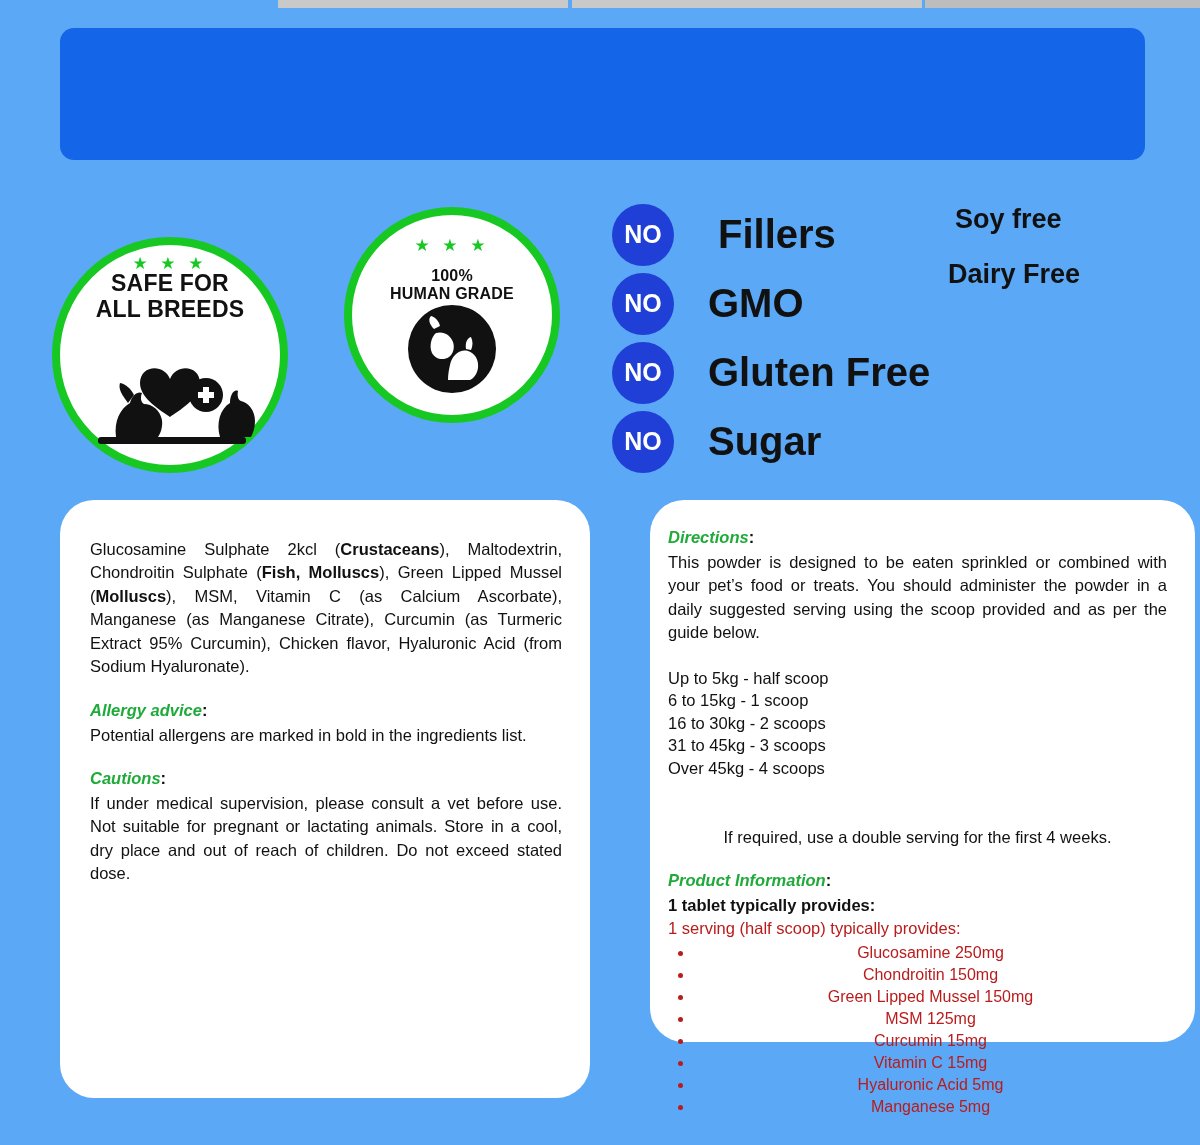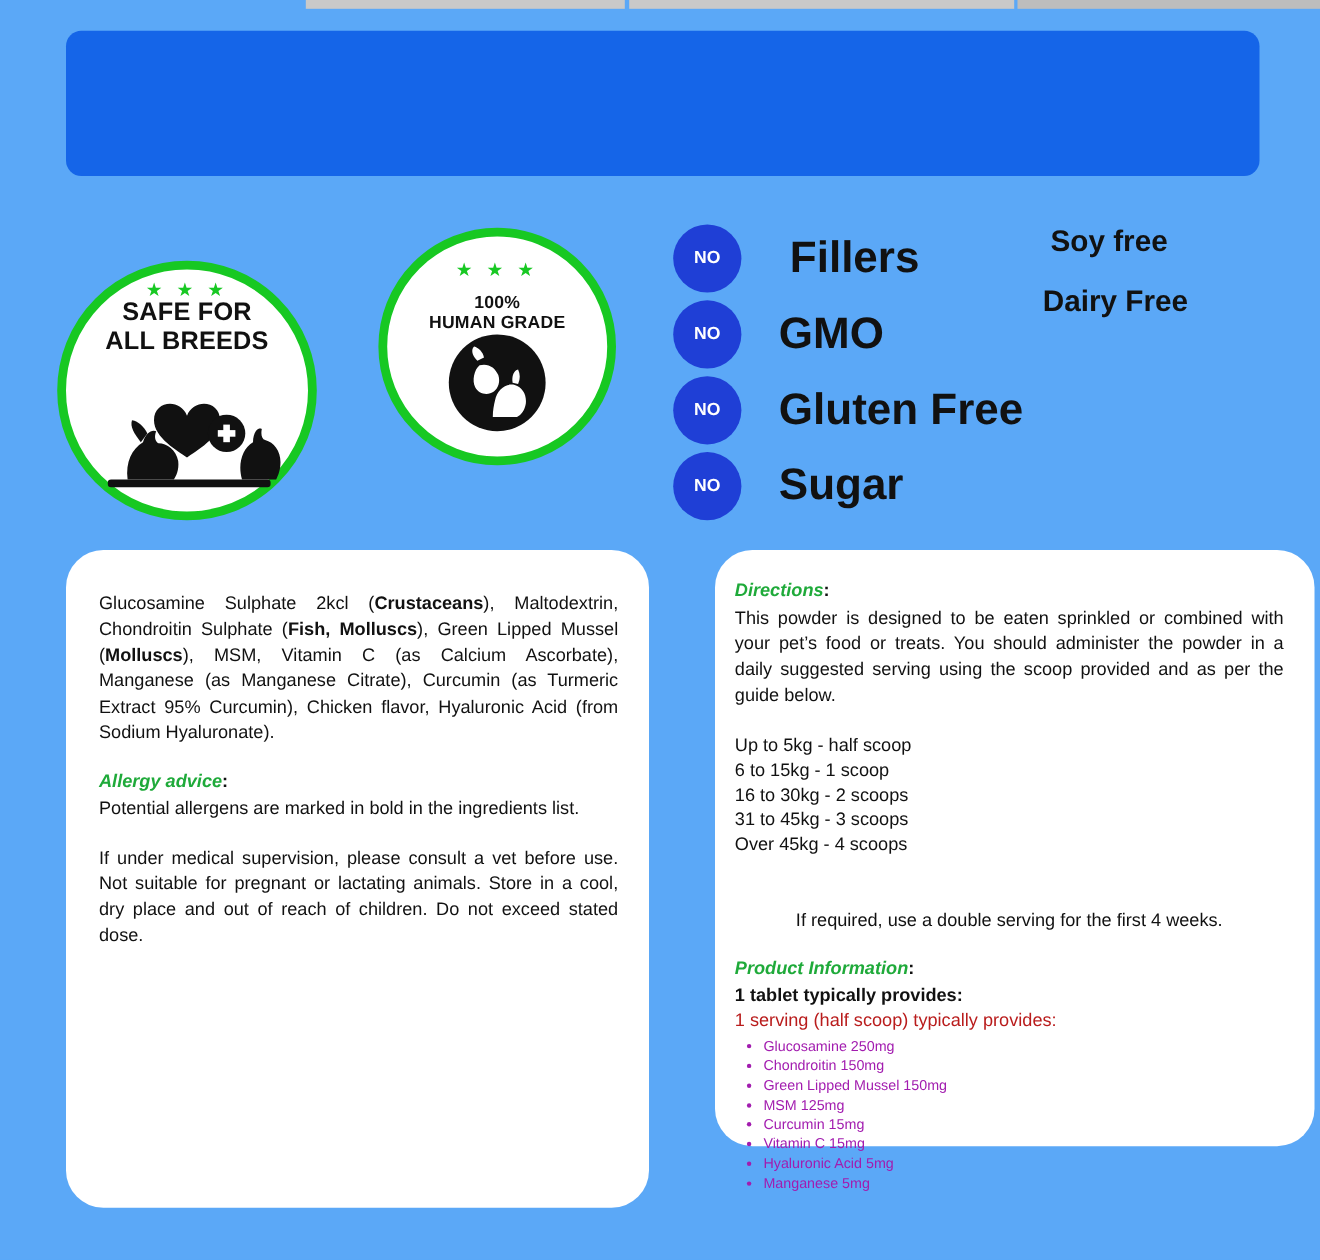--- a/index.html
+++ b/index.html
@@ -107,21 +107,21 @@
   .claim-row {
     display: flex;
     align-items: center;
     height: 69px;
   }
   .no-chip {
     width: 62px; height: 62px;
     border-radius: 50%;
     background: #1f3fd6;
     color: #fff;
-    font-size: 16px;
+    font-size: 25px;
     font-weight: 800;
     display: flex;
     align-items: center;
     justify-content: center;
     flex: 0 0 auto;
   }
   .claim-label {
     margin-left: 34px;
     font-size: 40px;
     font-weight: 800;
@@ -193,23 +193,24 @@
   .dose-list li, .info-lines li {
     font-size: 16.5px;
     color: #111;
     line-height: 1.37;
   }
   .bullets {
     margin: 2px 0 0 0;
     padding-left: 26px;
   }
   .bullets li {
-    font-size: 13px;
-    color: #a21caf;
+    font-size: 16px;
+    color: #b91c1c;
     line-height: 1.37;
+    text-align: center;
   }
   .bold-line {
     font-size: 16.5px;
     font-weight: 800;
     color: #111;
     line-height: 1.4;
   }
   .plain-line {
     font-size: 16.5px;
     color: #b91c1c;
@@ -293,20 +294,21 @@
   <div class="card card-left">
     <p class="body-text"><span>Glucosamine Sulphate 2kcl (</span><span class="strong">Crustaceans</span><span>), Maltodextrin, Chondroitin Sulphate (</span><span class="strong">Fish, Molluscs</span><span>), Green Lipped Mussel (</span><span class="strong">Molluscs</span><span>), MSM, Vitamin C (as Calcium Ascorbate), Manganese (as Manganese Citrate), Curcumin (as Turmeric Extract 95% Curcumin), Chicken flavor, Hyaluronic Acid (from Sodium Hyaluronate).</span></p>
 
     <div class="gap"></div>
 
     <p class="sec-head"><span>Allergy advice</span><span class="plain">:</span></p>
     <p class="body-text">Potential allergens are marked in bold in the ingredients list.</p>
 
     <div class="gap"></div>
 
+    <p class="sec-head"><span>Cautions</span><span class="plain">:</span></p>
     <p class="body-text">If under medical supervision, please consult a vet before use. Not suitable for pregnant or lactating animals. Store in a cool, dry place and out of reach of children. Do not exceed stated dose.</p>
   </div>
 
   <div class="card card-right">
     <p class="sec-head"><span>Directions</span><span class="plain">:</span></p>
     <p class="body-text">This powder is designed to be eaten sprinkled or combined with your pet’s food or treats. You should administer the powder in a daily suggested serving using the scoop provided and as per the guide below.</p>
 
     <div class="gap"></div>
 
     <ul class="dose-list">

